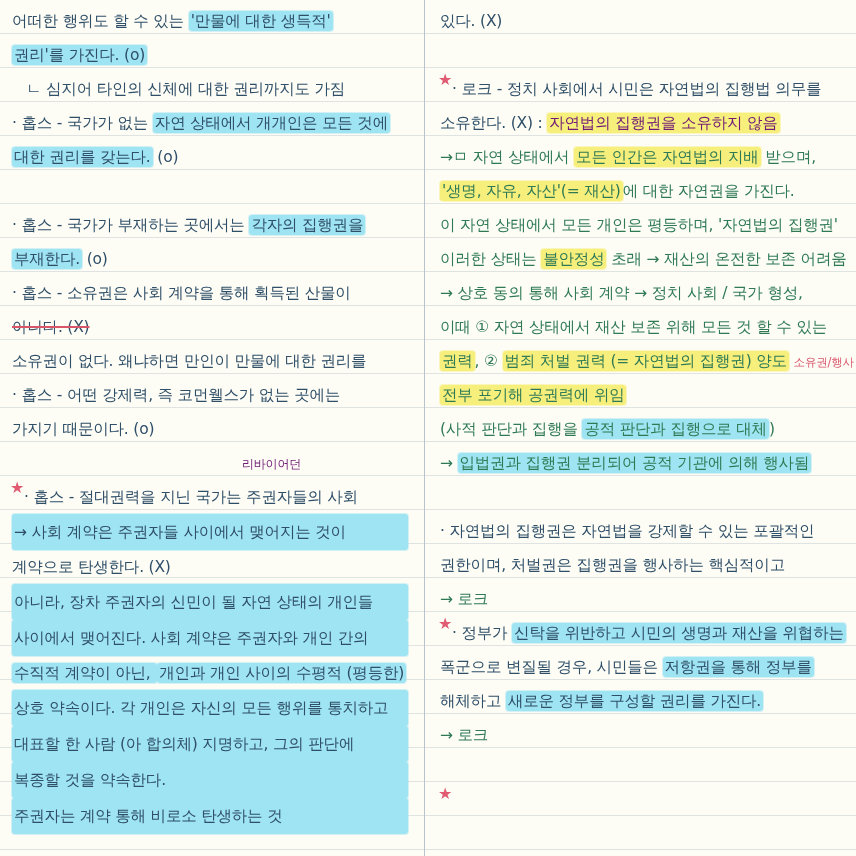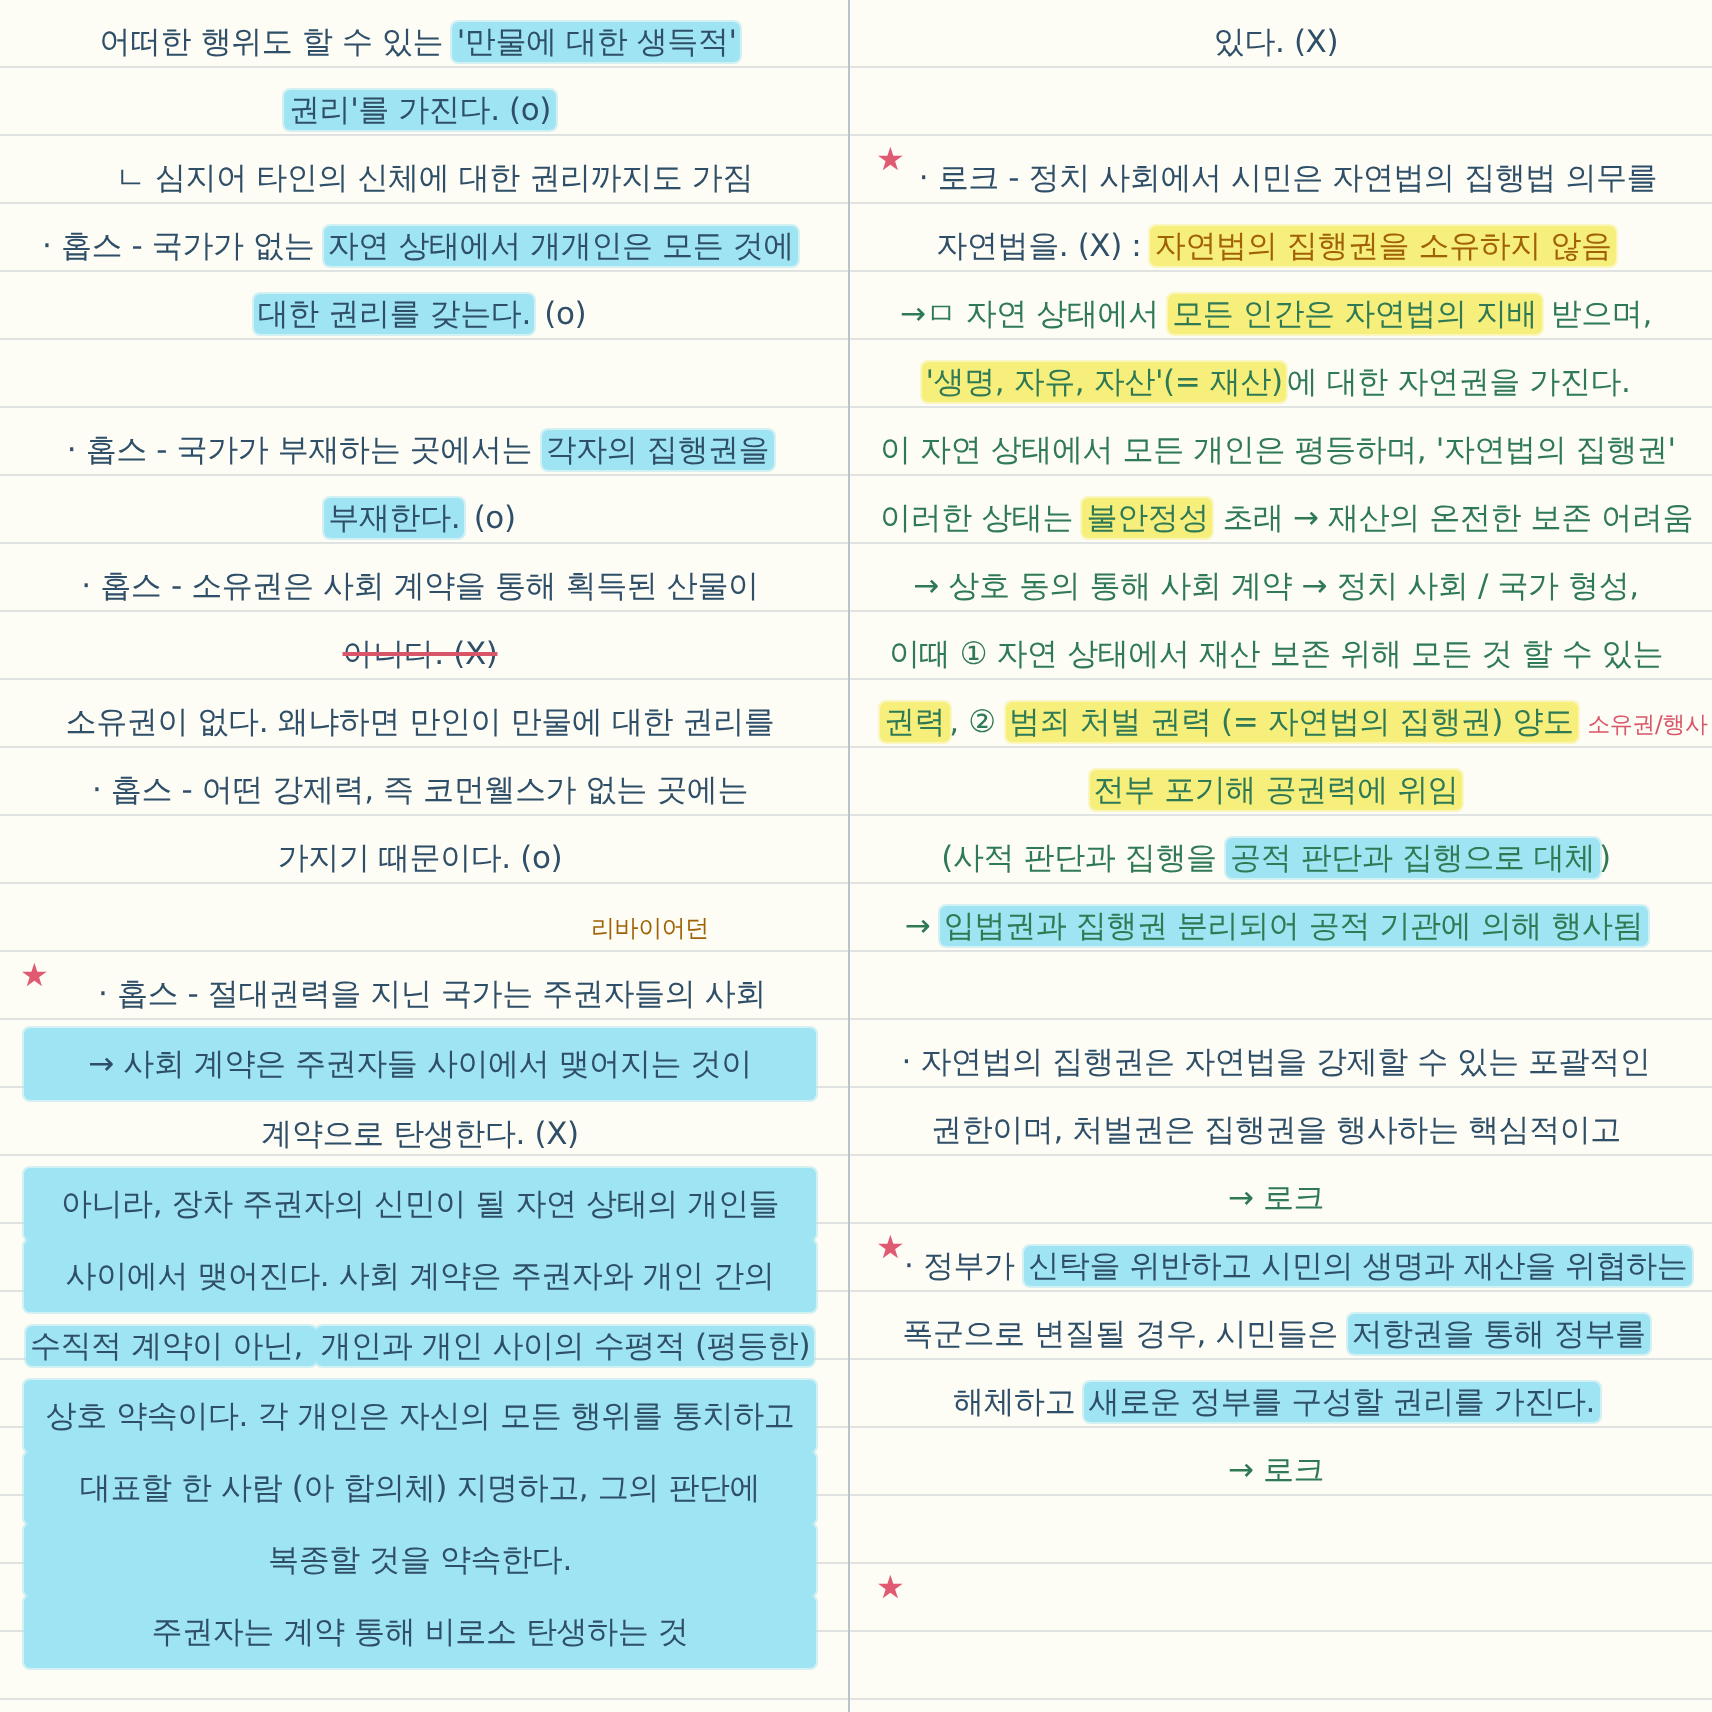--- a/index.html
+++ b/index.html
@@ -49,28 +49,27 @@
   .col-right { left: 432px; }
 
   .line {
     position: relative;
     height: 34px;
     line-height: 34px;
     white-space: nowrap;
     font-size: 15.5px;
     color: #3c4a54;
     letter-spacing: -0.2px;
-    text-align: center;
   }
   .line.ind1 { padding-left: 14px; }
 
   
   .ink-blue   { color: #2f4f68; }
   .ink-green  { color: #2f7a55; }
-  .ink-pink   { color: #a16207; }
+  .ink-pink   { color: #701a75; }
   .ink-red    { color: #d9566a; }
 
   
   .hl-blue   { background: #9fe4f2; border-radius: 3px; padding: 1px 2px; box-shadow: 0 0 0 1px rgba(159,228,242,0.45); }
   .hl-yellow { background: #f7ef7c; border-radius: 3px; padding: 1px 2px; box-shadow: 0 0 0 1px rgba(247,239,124,0.45); }
 
   .strike { text-decoration: line-through; text-decoration-color: #d9566a; text-decoration-thickness: 2px; }
 
   
   .star {
@@ -195,21 +194,21 @@
     </div>
 
     <div class="line"></div>
 
     <div class="line ink-blue star-wrap">
       <span class="star">★</span>
       <span style="padding-left:12px">· 로크 - 정치 사회에서 시민은 자연법의 집행법 의무를</span>
     </div>
 
     <div class="line ink-blue">
-      <span>자연법을. (X) : </span><span class="ink-pink hl-yellow">자연법의 집행권을 소유하지 않음</span>
+      <span>소유한다. (X) : </span><span class="ink-pink hl-yellow">자연법의 집행권을 소유하지 않음</span>
     </div>
 
     <div class="line ink-green">
       <span>→ㅁ 자연 상태에서 </span><span class="hl-yellow">모든 인간은 자연법의 지배</span><span> 받으며,</span>
     </div>
 
     <div class="line ink-green">
       <span class="hl-yellow">'생명, 자유, 자산'(= 재산)</span><span>에 대한 자연권을 가진다.</span>
     </div>
 

